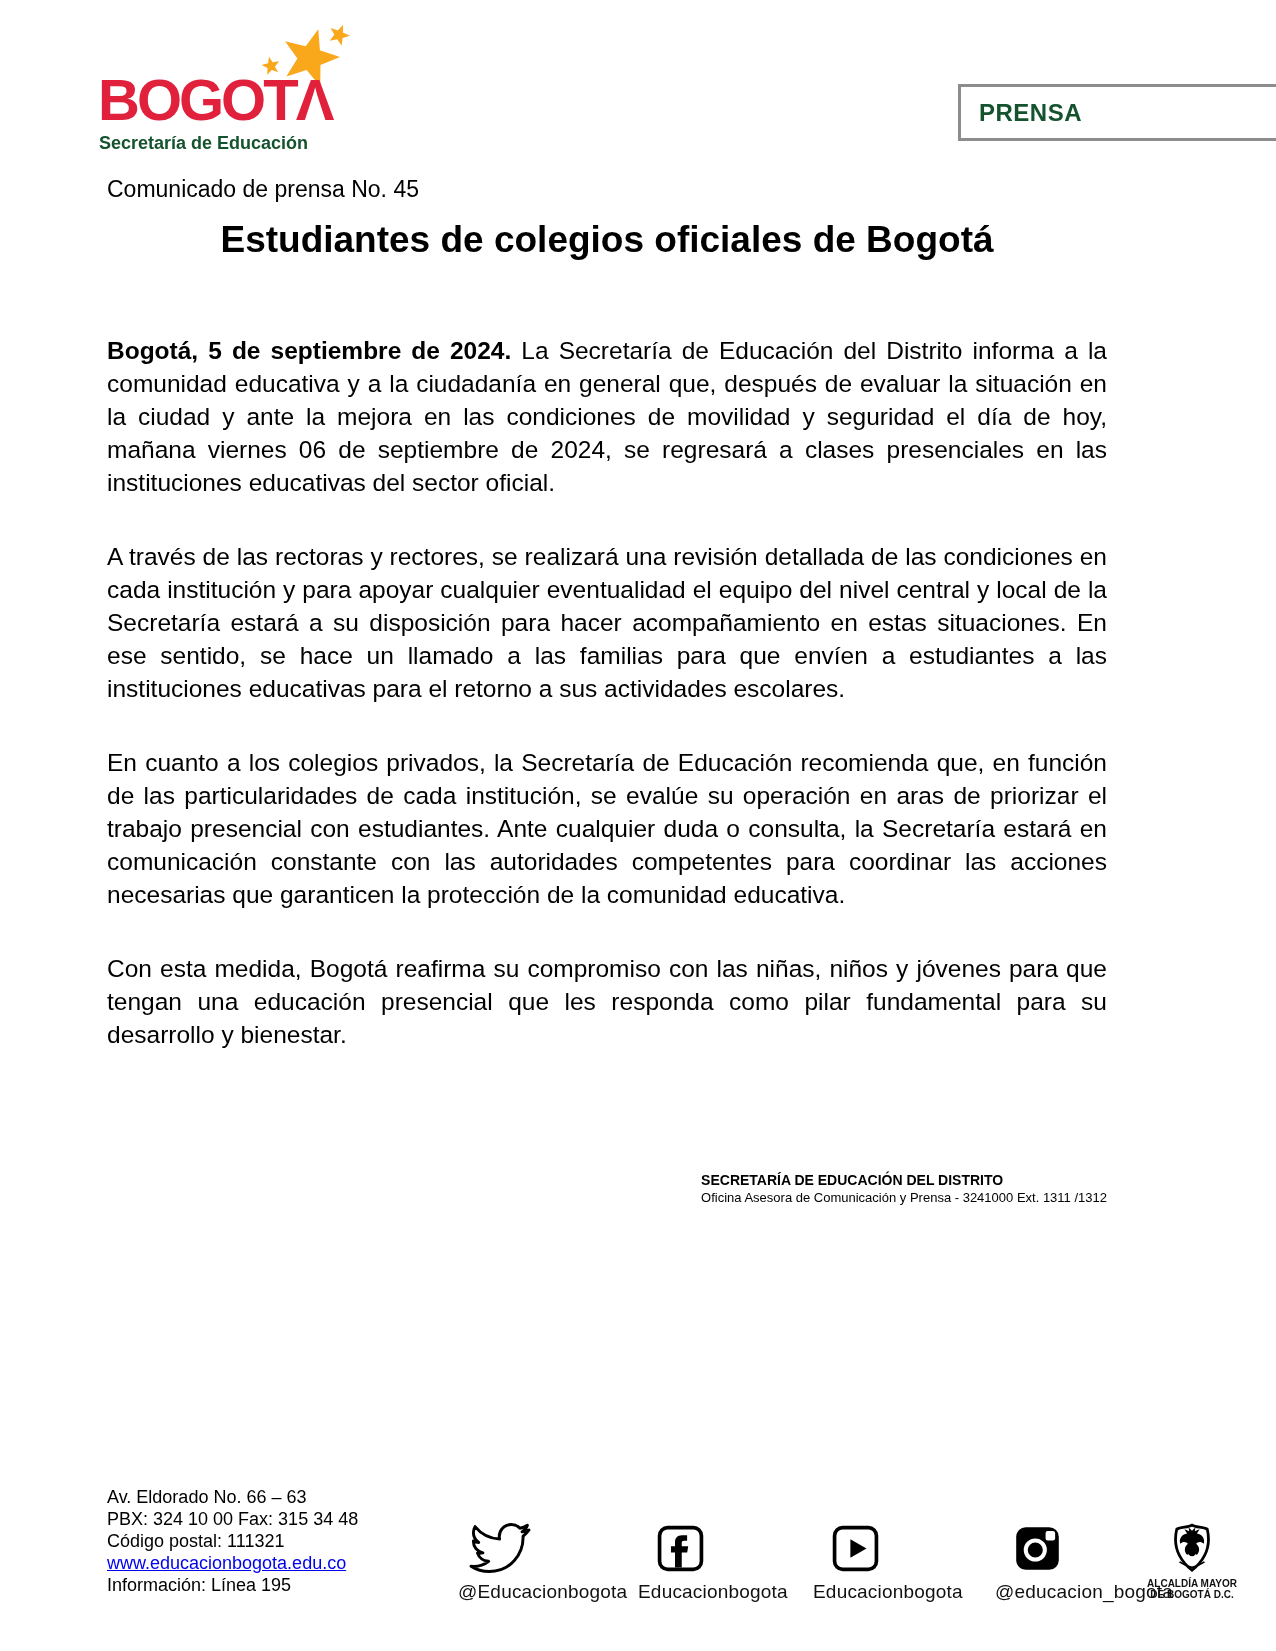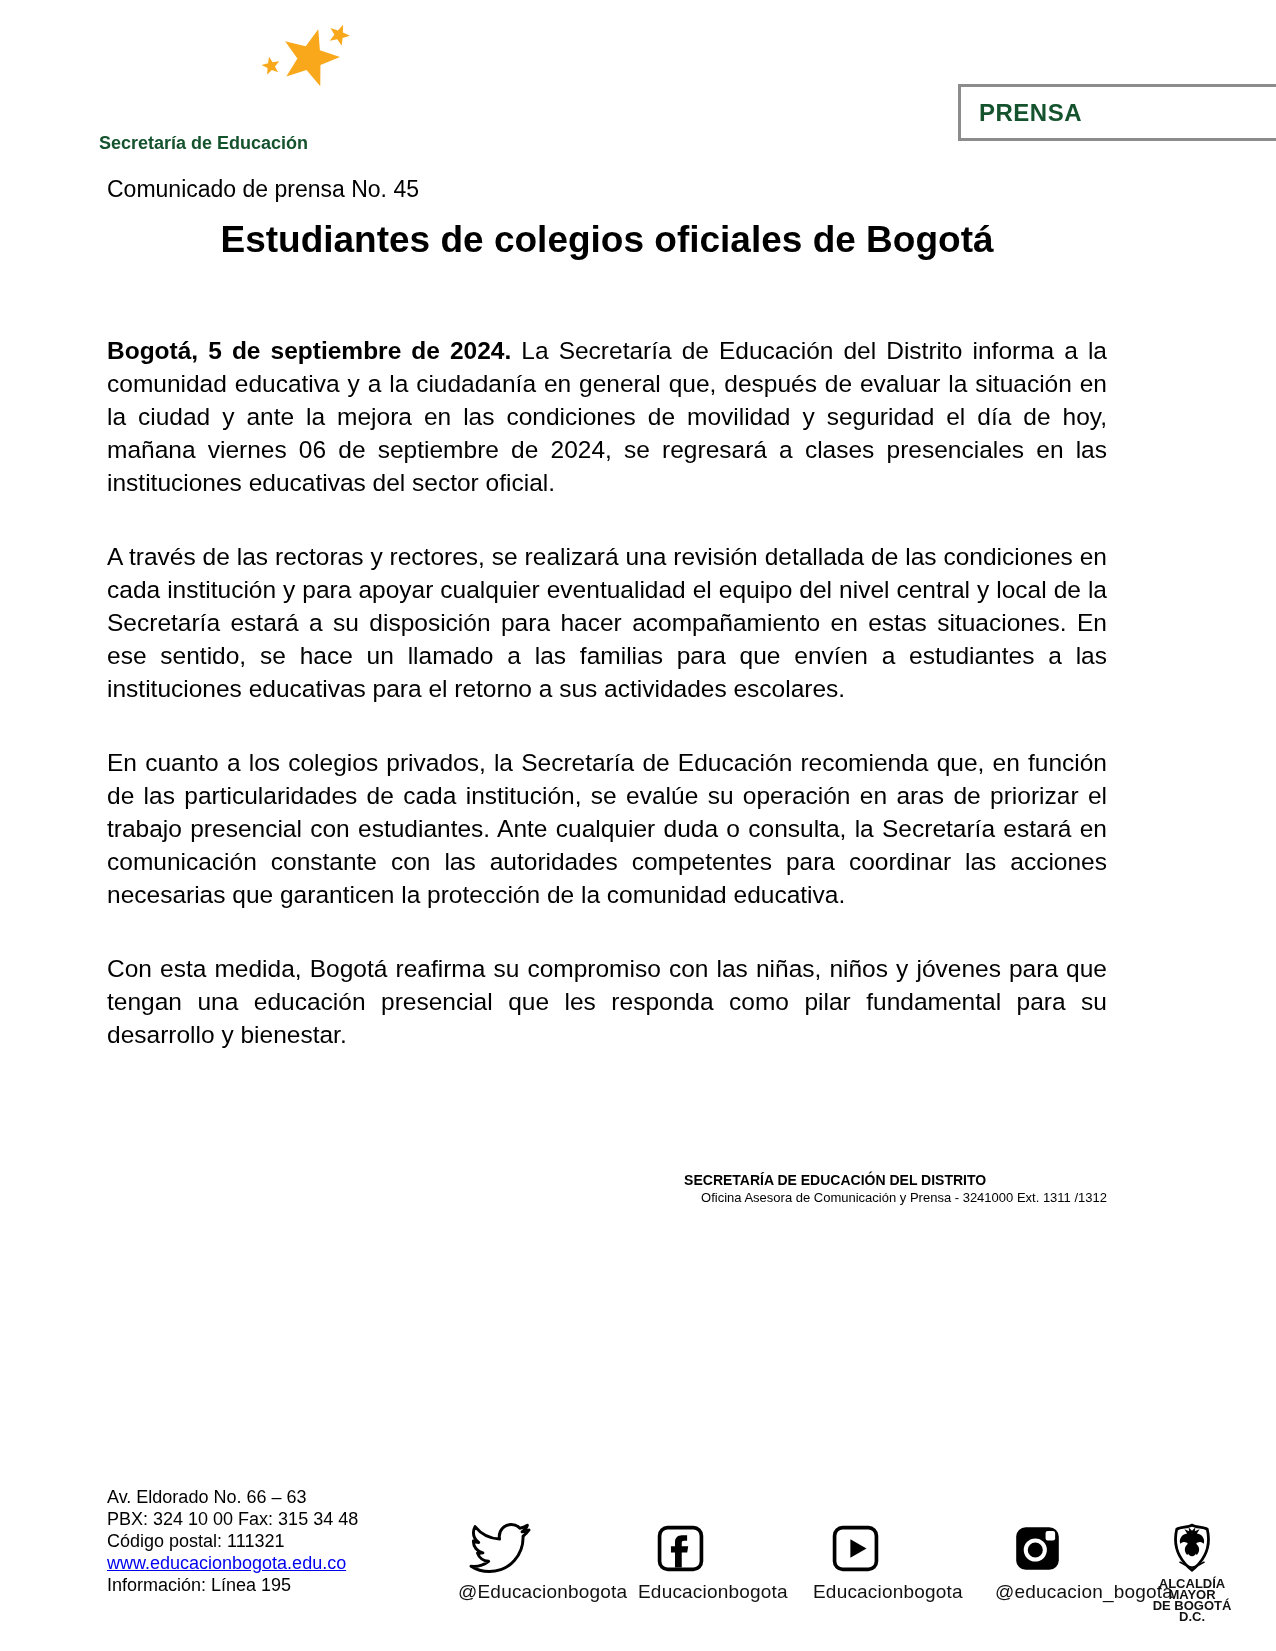--- a/index.html
+++ b/index.html
@@ -26,49 +26,50 @@
   .kicker { font-size:23px; font-weight:normal; }
   .title  { margin:14px -85px 0; text-align:center; font-size:37px; font-weight:bold;
             line-height:46px; }
   .title div { white-space:nowrap; }
   .body-copy { margin-top:71px; }
   .body-copy p { font-size:24.5px; line-height:33px; text-align:justify; margin:0 0 41px 0; }
   .body-copy .lead { font-weight:bold; }
 
   .signature { position:absolute; right:169px; top:1172px; text-align:left; }
   .signature .sig1 { font-size:14px; font-weight:bold; }
-  .signature .sig2 { font-size:13px; margin-top:2px;margin-left:17px; }
+  .signature .sig2 { font-size:13px; margin-top:2px; }
 
   
   .address { position:absolute; left:107px; top:1486px; font-size:18px; line-height:22px; }
   .address a { color:#0000EE; text-decoration:underline; }
 
   .social-item { position:absolute; top:1522px; width:180px; text-align:center; }
   .social-item .ic { height:52px; display:flex; align-items:center; justify-content:center; }
   .social-item .lbl { margin-top:7px; font-size:19px; color:#111; letter-spacing:0.2px;margin-left:48px; }
   .soc-0 { left:410px; } .soc-1 { left:590px; } .soc-2 { left:765px; } .soc-3 { left:947px; }
 
   .alcaldia { position:absolute; left:1146px; top:1522px; width:92px; text-align:center; }
   .alcaldia .shield { height:52px; display:flex; align-items:center; justify-content:center; }
-  .alcaldia .alc-txt { margin-top:4px; font-size:13px; font-weight:bold; line-height:11px;
+  .alcaldia .alc-txt { margin-top:4px; font-size:10px; font-weight:bold; line-height:11px;
                        color:#111; }
 </style>
 </head>
 <body>
 
 <div class="page">
 
   <div class="logo">
     <svg class="logo-stars" viewBox="0 0 95 68" aria-hidden="true">
       <g fill="#F9A81C">
         <polygon transform="translate(52,34) rotate(16) scale(0.60)" points="0,-50 12.3,-17 47.6,-15.5 20,6.5 29.4,40.5 0,21 -29.4,40.5 -20,6.5 -47.6,-15.5 -12.3,-17"></polygon>
         <polygon transform="translate(13,42) rotate(-12) scale(0.19)" points="0,-50 12.3,-17 47.6,-15.5 20,6.5 29.4,40.5 0,21 -29.4,40.5 -20,6.5 -47.6,-15.5 -12.3,-17"></polygon>
         <polygon transform="translate(81,11) rotate(22) scale(0.22)" points="0,-50 12.3,-17 47.6,-15.5 20,6.5 29.4,40.5 0,21 -29.4,40.5 -20,6.5 -47.6,-15.5 -12.3,-17"></polygon>
       </g>
     </svg>
+    <div class="logo-word"><span>BOGOT</span><span class="lam">Λ</span></div>
     <div class="logo-sub">Secretaría de Educación</div>
   </div>
 
   <div class="prensa-box">
     <span>PRENSA</span>
   </div>
 
   <div class="content">
     <div class="kicker">Comunicado de prensa No. 45</div>
     <div class="title">

